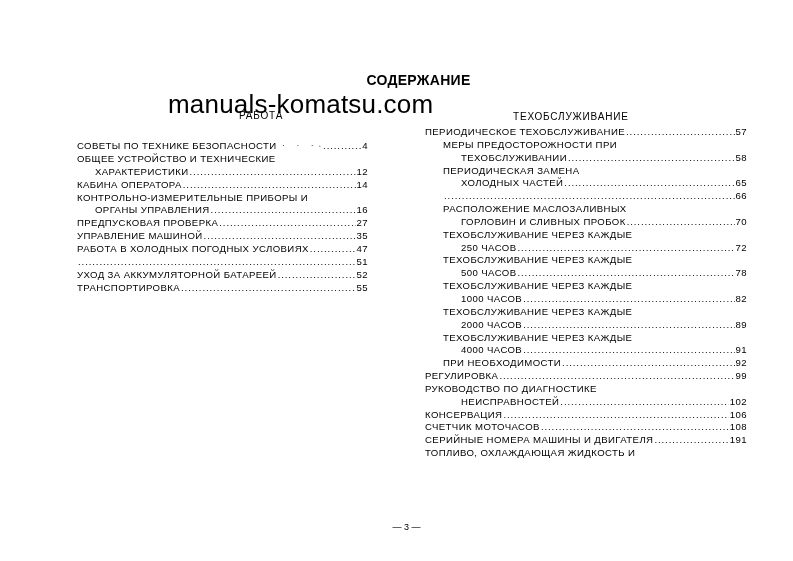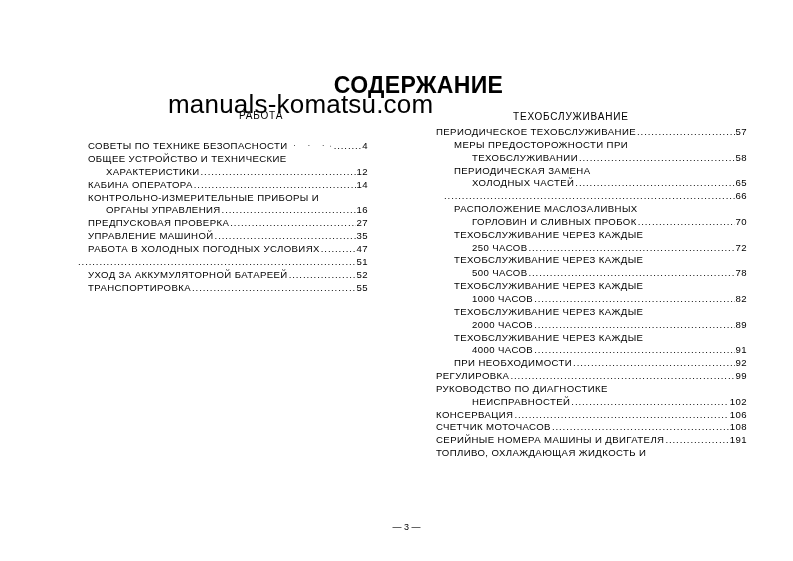--- a/index.html
+++ b/index.html
@@ -14,21 +14,21 @@
       overflow: hidden;
       font-family: "Liberation Sans", sans-serif;
       color: #000000;
     }
     .page-title {
       position: absolute;
       left: 0;
       width: 793px;
       top: 72px;
       text-align: center;
-      font-size: 23px;
+      font-size: 14px;
       font-weight: bold;
       letter-spacing: 0.3px;
       padding-left: 44px;
       box-sizing: border-box;
     }
     .watermark {
       position: absolute;
       left: 168px;
       top: 89px;
       font-size: 26px;
@@ -62,21 +62,20 @@
       height: 12.9px;
       line-height: 12.9px;
       white-space: nowrap;
     }
     .col-right .row {
       height: 12.85px;
       line-height: 12.85px;
     }
     .row .label {
       flex: 0 0 auto;
-      margin-left: 11px;
     }
     .row .leader {
       flex: 1 1 auto;
       overflow: hidden;
       letter-spacing: 0.9px;
       margin: 0 1px;
     }
     .row .leader::before {
       content: "..................................................................................................................................................";
     }

